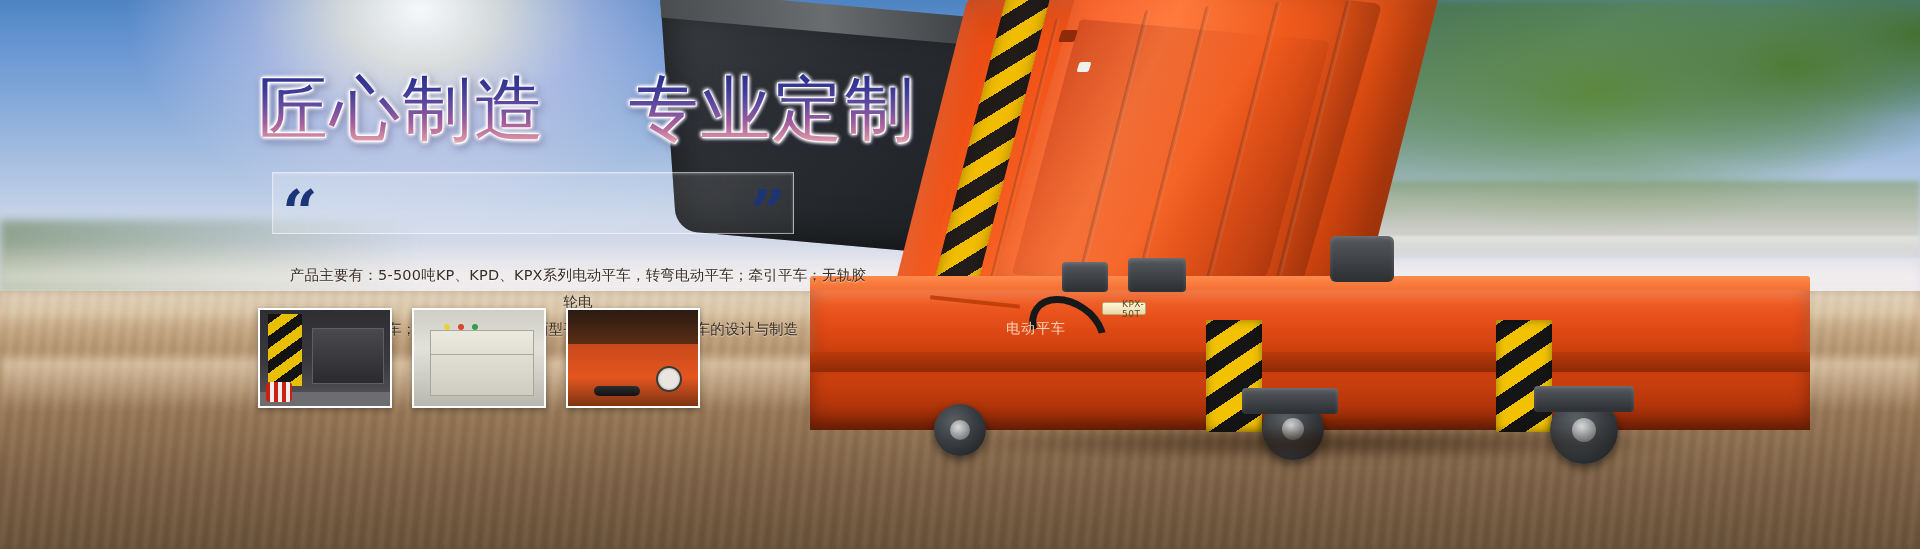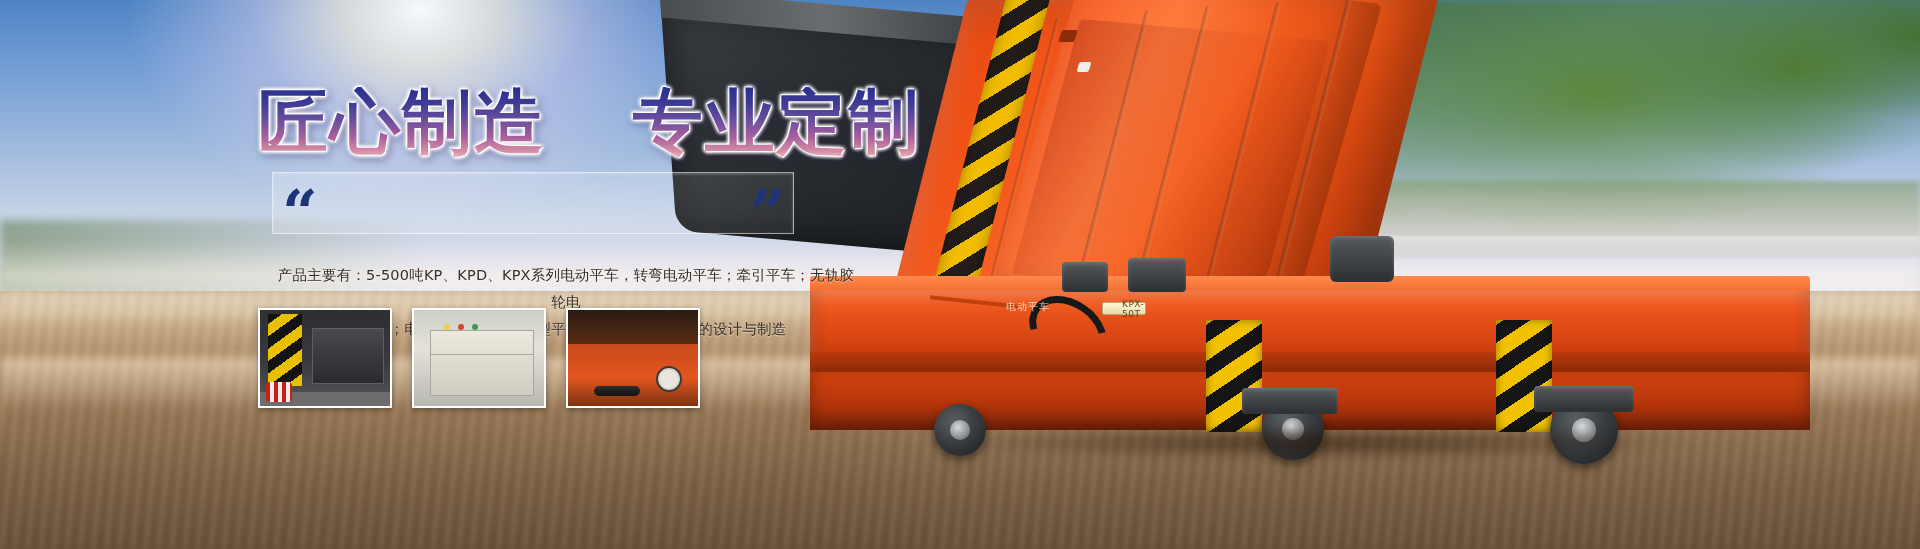--- a/index.html
+++ b/index.html
@@ -179,40 +179,39 @@
     transform:rotate(35deg);
   }
   .plate{
     position:absolute;background:linear-gradient(180deg,#fff6d8,#e7d9a8);
     border:1px solid #b9a87a;border-radius:2px;
     font-size:9px;color:#5d4a20;display:flex;align-items:center;justify-content:center;
     letter-spacing:.5px;
     padding-left:19px;
   }
   .decal{
-    position:absolute;color:#ffe9d2;font-size:10px;opacity:.85;letter-spacing:1px;
+    position:absolute;color:#ffe9d2;font-size:14px;opacity:.85;letter-spacing:1px;margin-top:20px;
   }
   .ground-shadow{
     position:absolute;left:0;top:420px;width:1010px;height:46px;
     background:radial-gradient(ellipse 520px 24px at 50% 50%, rgba(40,22,8,.62), rgba(40,22,8,0) 72%);
     filter:blur(4px);
   }
 
   
   .textblock{position:absolute;left:0;top:0;width:900px;height:549px;}
 
   .headline{
     position:absolute;left:258px;top:74px;
-    font-size:70px;font-weight:bold;line-height:1;
+    font-size:70px;font-weight:normal;line-height:1;
     letter-spacing:2px;white-space:nowrap;
     background:linear-gradient(180deg,#2b2f8e 0%,#3c3a96 22%,#6b4f9f 48%,#a9609c 72%,#d68fa6 92%,#e7b4be 100%);
     -webkit-background-clip:text;background-clip:text;color:transparent;
     -webkit-text-stroke:0px transparent;
     filter:drop-shadow(0 0 2px #fff) drop-shadow(1px 1px 0 #fff) drop-shadow(-1px -1px 0 #fff) drop-shadow(2px 3px 4px rgba(40,30,80,.35));
-    margin-top:13px;
   }
   .headline .gap{display:inline-block;width:34px;}
 
   .subbox{
     position:absolute;left:272px;top:172px;width:522px;height:62px;
     border:1px solid rgba(255,255,255,.55);
     background:linear-gradient(110deg, rgba(255,255,255,.22), rgba(255,255,255,.06));
     box-shadow:0 1px 3px rgba(255,255,255,.3) inset;
   }
   .quote{
@@ -222,21 +221,21 @@
   .quote-open{left:282px;top:182px;}
   .quote-close{left:750px;top:182px;}
   .subtitle{
     position:absolute;left:348px;top:186px;
     font-size:34px;font-weight:bold;color:#16306f;
     letter-spacing:8px;white-space:nowrap;
     text-shadow:0 1px 2px rgba(255,255,255,.7);
   }
 
   .desc{
-    position:absolute;left:276px;top:262px;width:580px;
+    position:absolute;left:288px;top:262px;width:580px;
     text-align:center;font-size:14.5px;line-height:27px;
     color:#3a2f26;letter-spacing:.2px;
     text-shadow:0 1px 1px rgba(255,255,255,.55);
   }
   .desc-l2{text-align:center;}
 
   
   .thumbs{position:absolute;left:258px;top:308px;display:flex;gap:20px;}
   .thumb{
     width:134px;height:100px;border:2px solid #ffffff;

